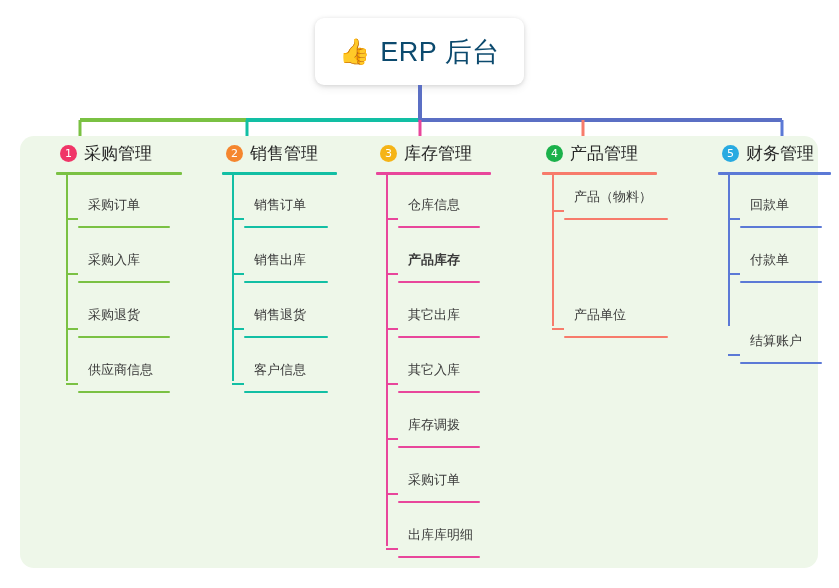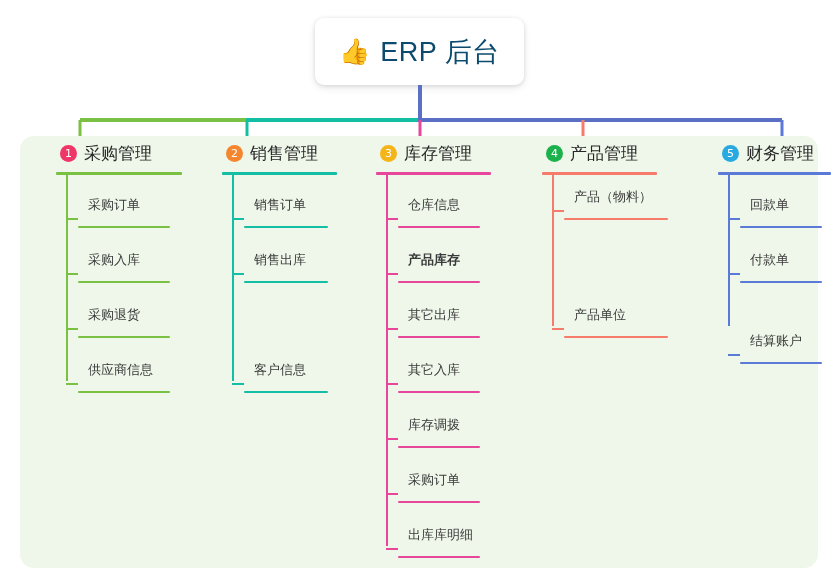--- a/index.html
+++ b/index.html
@@ -191,20 +191,25 @@
       <div class="leaf" style="top: 60px; width: 84px;">
         <span class="leaf-label">销售订单</span>
         <div class="leaf-rule" style="background: rgb(18, 191, 164);"></div>
         <div class="leaf-stub" style="top: 22px; background: rgb(18, 191, 164);"></div>
       </div>
       <div class="leaf" style="top: 115px; width: 84px;">
         <span class="leaf-label">销售出库</span>
         <div class="leaf-rule" style="background: rgb(18, 191, 164);"></div>
         <div class="leaf-stub" style="top: 22px; background: rgb(18, 191, 164);"></div>
       </div>
+      <div class="leaf" style="top: 170px; width: 84px;">
+        <span class="leaf-label">销售退货</span>
+        <div class="leaf-rule" style="background: rgb(18, 191, 164);"></div>
+        <div class="leaf-stub" style="top: 22px; background: rgb(18, 191, 164);"></div>
+      </div>
       <div class="leaf" style="top: 225px; width: 84px;">
         <span class="leaf-label">客户信息</span>
         <div class="leaf-rule" style="background: rgb(18, 191, 164);"></div>
         <div class="leaf-stub" style="top: 22px; background: rgb(18, 191, 164);"></div>
       </div>
     </div>
     <div class="column" style="left: 342px;">
       <div class="col-header">
         <span class="badge" style="background: rgb(245, 180, 23);">3</span>
         <span class="col-title">库存管理</span>

